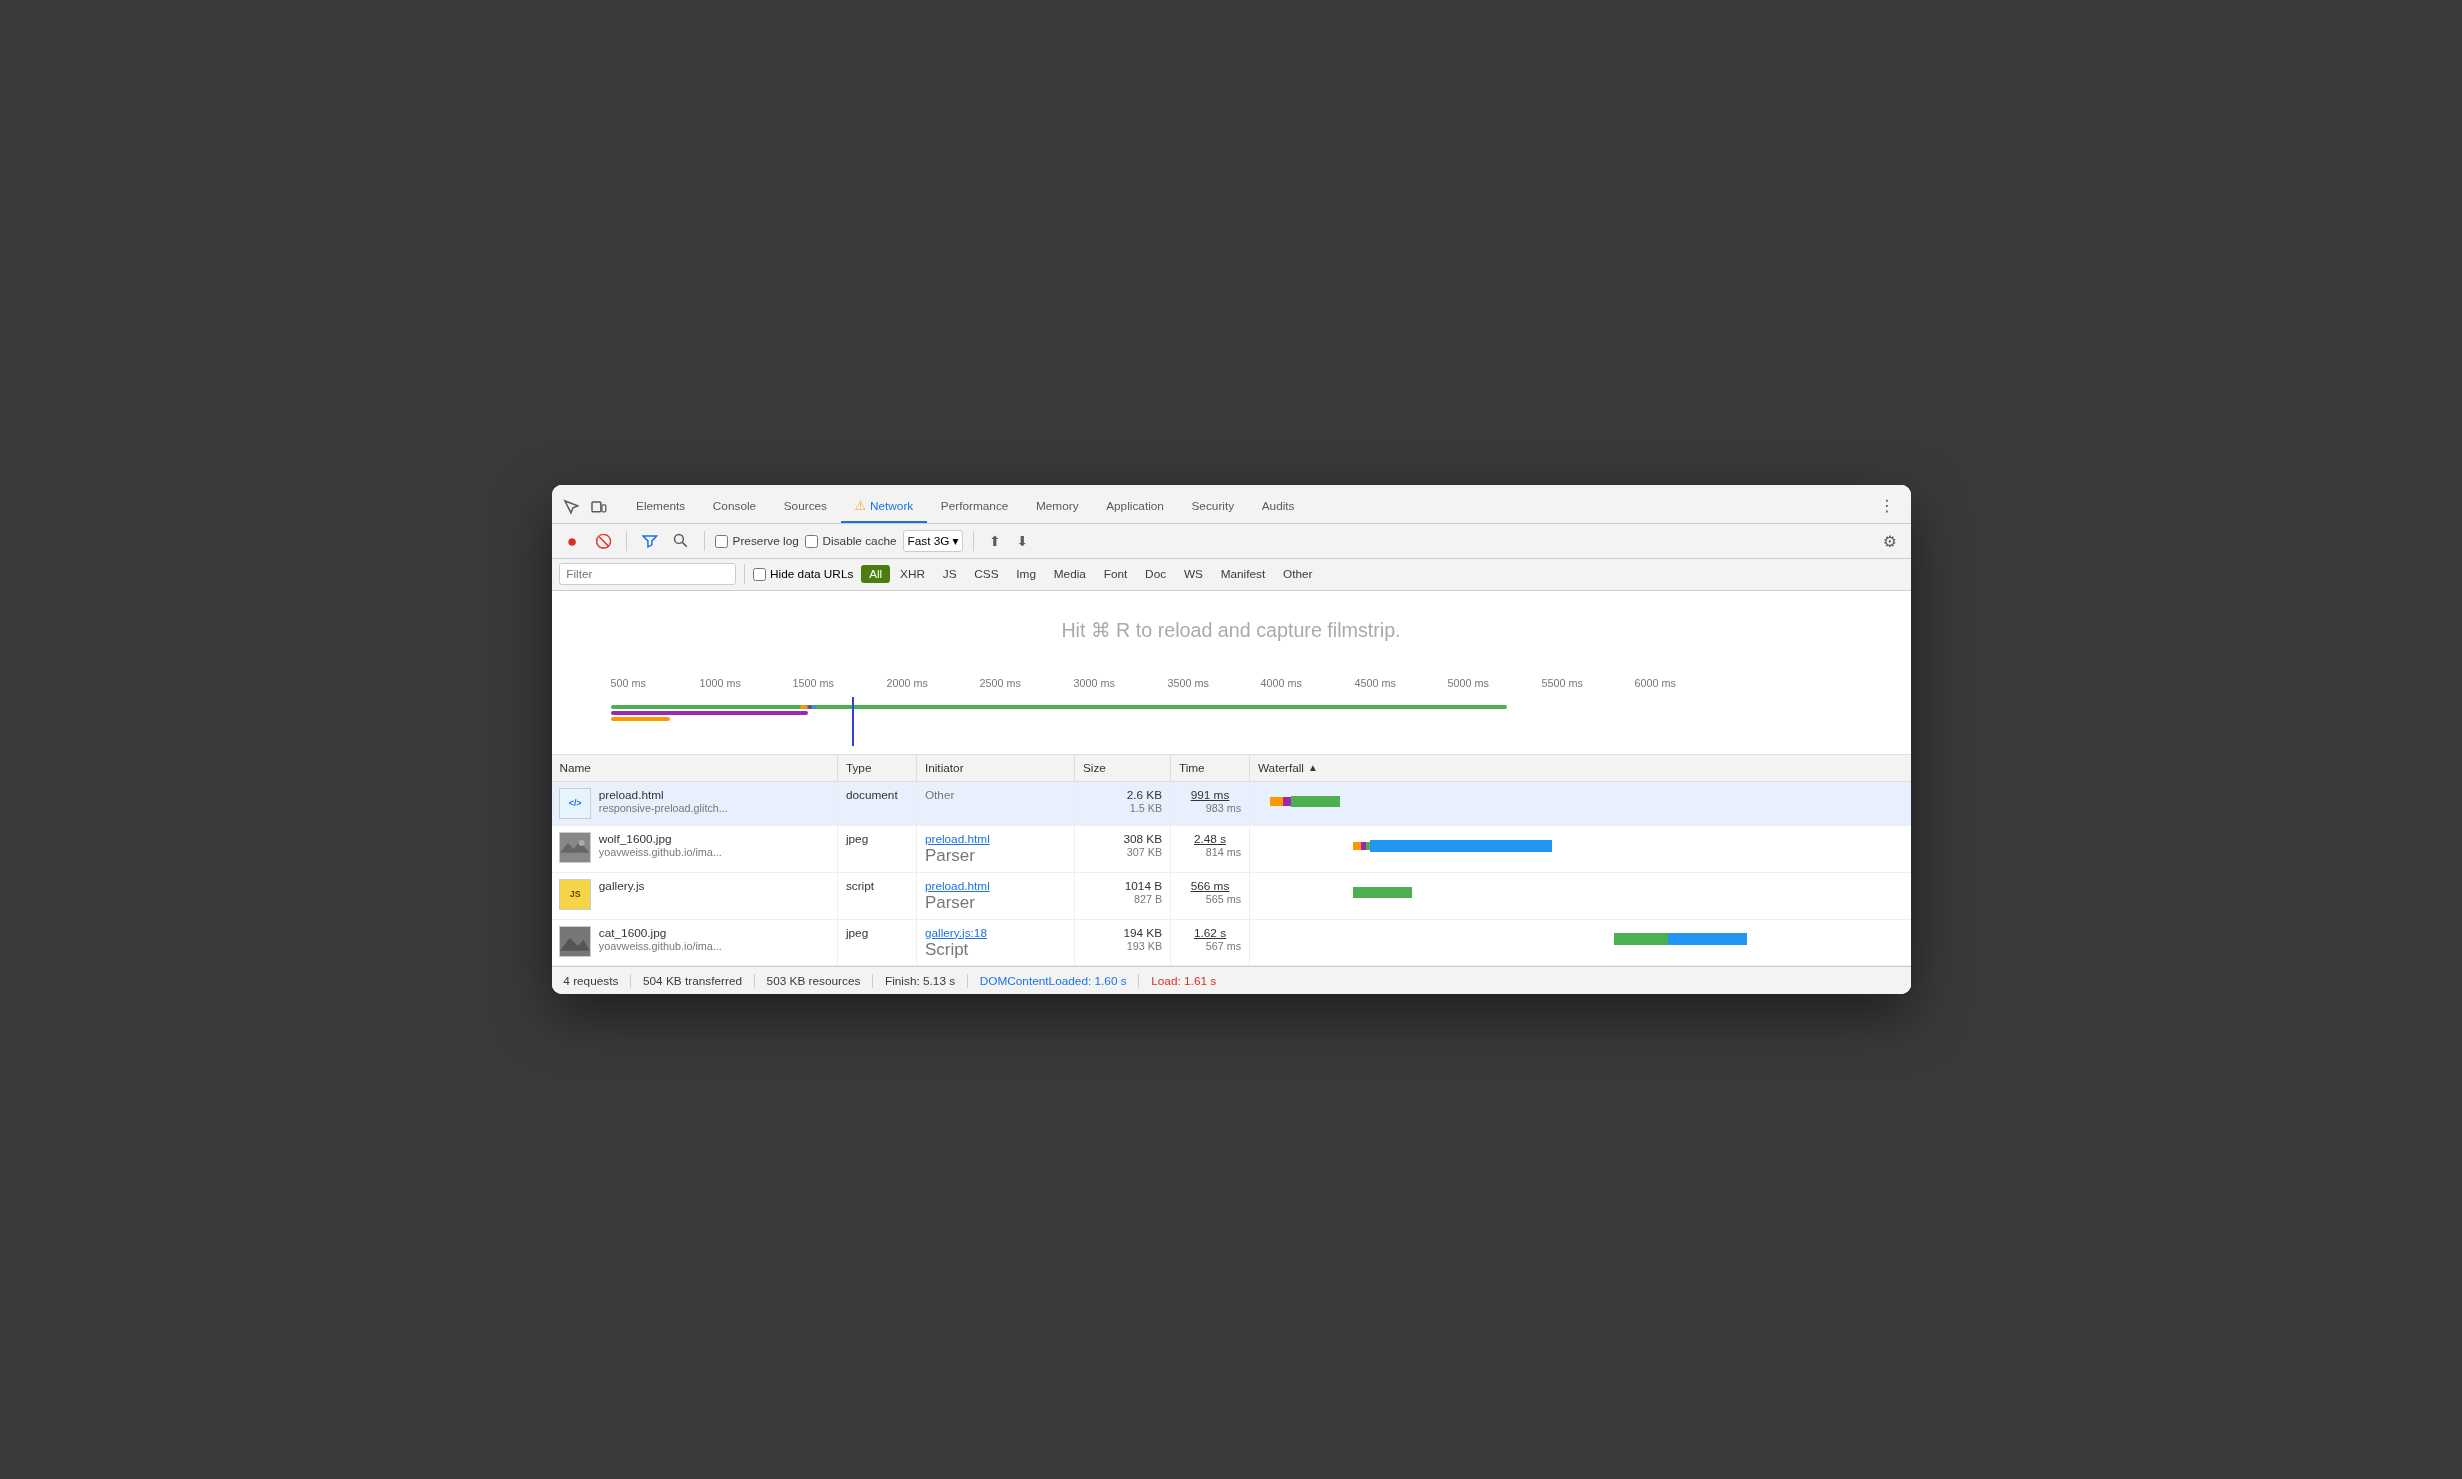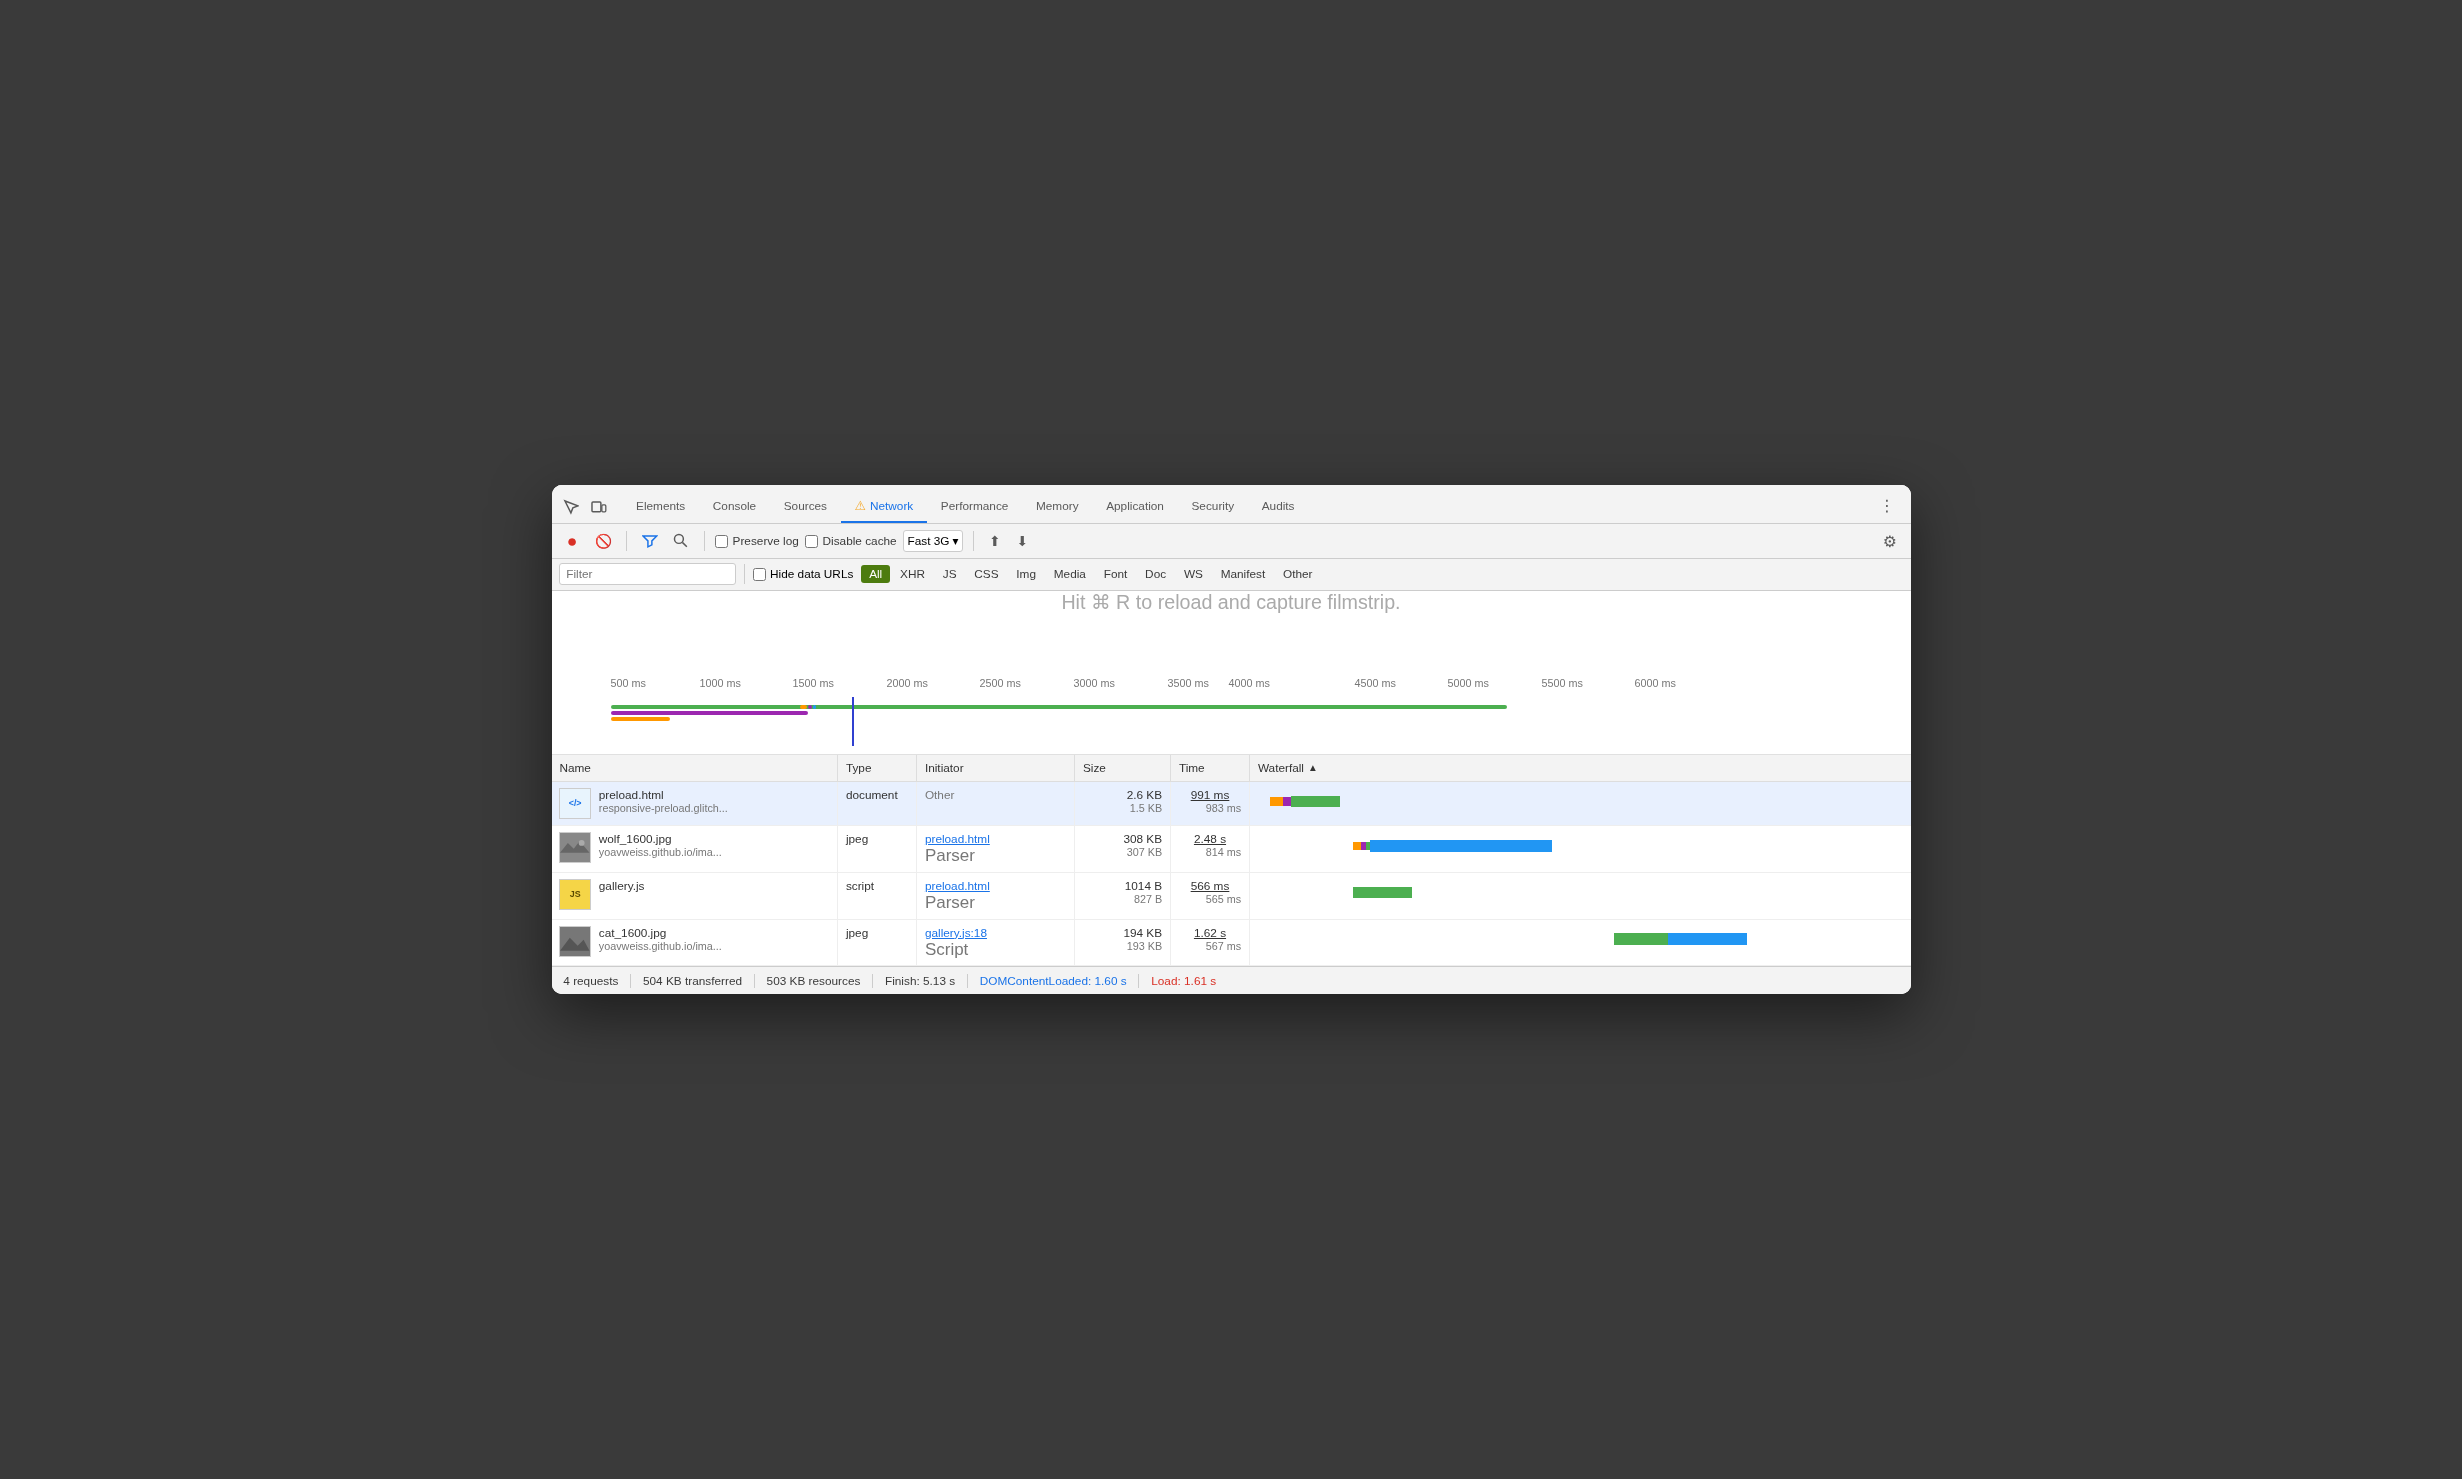--- a/index.html
+++ b/index.html
@@ -166,21 +166,21 @@
     .filter-type-btn.active {
       background: #4d7c0f; color: white;
     }
     
     .main-content {
       background: white;
       flex: 1;
     }
     
     .filmstrip-hint {
-      display: flex; align-items: flex-start; justify-content: center;
+      display: flex; align-items: center; justify-content: center;
       height: 79px;
       color: #aaa;
       font-size: 19.7px;
     }
     
     .timeline-area {
       border-bottom: 1px solid #e0e0e0;
       padding: 7.9px 0;
     }
     .timeline-tick {
@@ -376,21 +376,21 @@
       <div class="timeline-area">
 
         <div style="position:relative; height:19.7px; margin-left:59px; margin-right:19.7px;">
           <span class="timeline-tick" style="left:0px;">500 ms</span>
           <span class="timeline-tick" style="left:89px;">1000 ms</span>
           <span class="timeline-tick" style="left:182px;">1500 ms</span>
           <span class="timeline-tick" style="left:276px;">2000 ms</span>
           <span class="timeline-tick" style="left:369px;">2500 ms</span>
           <span class="timeline-tick" style="left:463px;">3000 ms</span>
           <span class="timeline-tick" style="left:557px;">3500 ms</span>
-          <span class="timeline-tick" style="left:618px;">4000 ms</span>
+          <span class="timeline-tick" style="left:650px;">4000 ms</span>
           <span class="timeline-tick" style="left:744px;">4500 ms</span>
           <span class="timeline-tick" style="left:837px;">5000 ms</span>
           <span class="timeline-tick" style="left:931px;">5500 ms</span>
           <span class="timeline-tick" style="left:1024px;">6000 ms</span>
         </div>
 
         <div style="position:relative; height:49px; margin-left:59px; margin-right:19.7px; overflow:hidden;">
 
           <div style="position:absolute; left:0; top:13.8px; width:197px; height:3.9px; background:#9c27b0; border-radius:2px;"></div>
 

